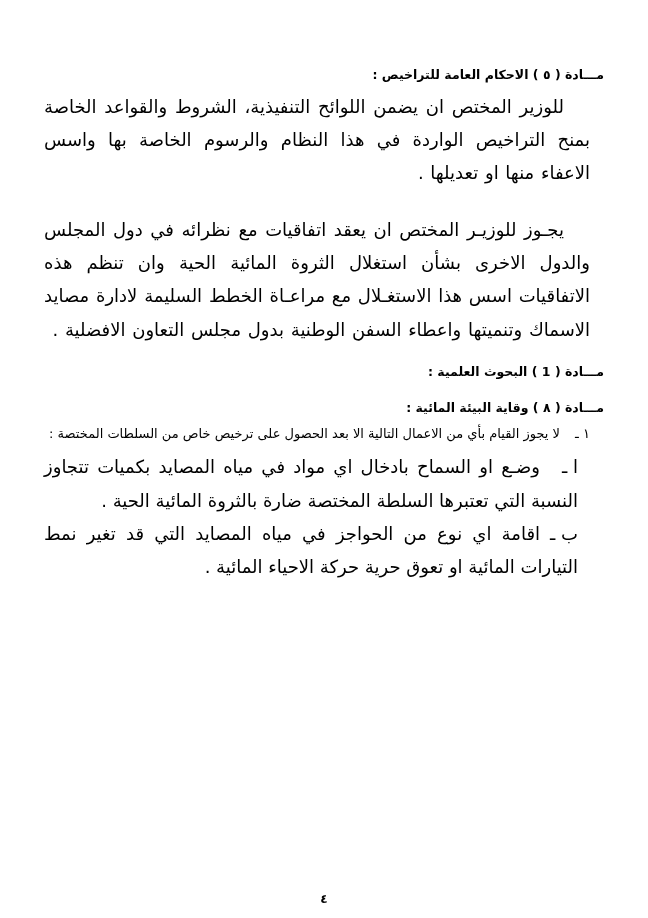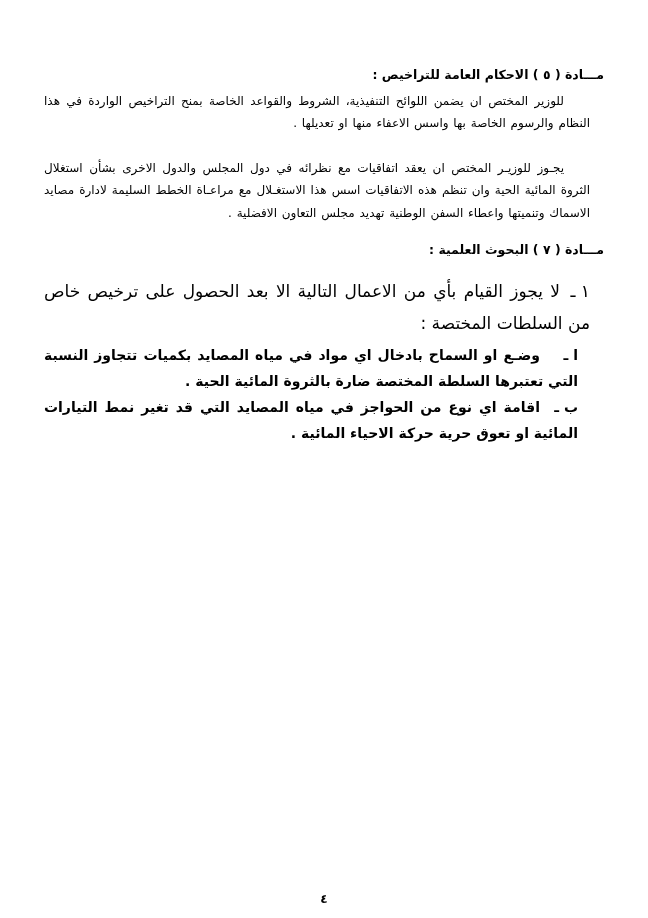--- a/index.html
+++ b/index.html
@@ -28,46 +28,45 @@
   }
   .heading {
     font-weight: bold;
     font-size: 12.5px;
     text-align: right;
     line-height: 1.5;
     margin: 0 0 5px 0;
     letter-spacing: 0.1px;
   }
   .para {
-    font-size: 12px;
+    font-size: 18px;
     line-height: 1.85;
     text-align: justify;
     text-align-last: right;
     margin: 0 0 2px 0;
     word-spacing: 1px;
   }
   .para.indent {
     text-indent: 26px;
   }
   .numbered {
-    font-size: 17px;
+    font-size: 13px;
     line-height: 1.85;
     text-align: justify;
     text-align-last: right;
     margin: 0;
     padding-right: 0;
   }
   .lettered {
-    font-size: 14px;
+    font-size: 18px;
     line-height: 1.85;
     text-align: justify;
     text-align-last: right;
     margin: 0;
     padding-right: 26px;
-    font-weight: bold;
   }
   .lettered .marker {
     display: inline-block;
     min-width: 38px;
   }
   .numbered .marker {
     display: inline-block;
     min-width: 30px;
   }
   .block-indent-1 {
@@ -95,33 +94,34 @@
     <p class="heading">مـــادة ( ٥ ) الاحكام العامة للتراخيص :</p>
     <div class="block-indent-1">
       <p class="para indent">للوزير المختص ان يضمن اللوائح التنفيذية، الشروط والقواعد الخاصة بمنح التراخيص الواردة في هذا النظام والرسوم الخاصة بها واسس الاعفاء منها او تعديلها .</p>
     </div>
   </div>
 
   <div class="spacer-lg"></div>
 
   <div class="section">
     <div class="block-indent-1">
-      <p class="para indent">يجـوز للوزيـر المختص ان يعقد اتفاقيات مع نظرائه في دول المجلس والدول الاخرى بشأن استغلال الثروة المائية الحية وان تنظم هذه الاتفاقيات اسس هذا الاستغـلال مع مراعـاة الخطط السليمة لادارة مصايد الاسماك وتنميتها واعطاء السفن الوطنية تهديد مجلس التعاون الافضلية .</p>
+      <p class="para indent">يجـوز للوزيـر المختص ان يعقد اتفاقيات مع نظرائه في دول المجلس والدول الاخرى بشأن استغلال الثروة المائية الحية وان تنظم هذه الاتفاقيات اسس هذا الاستغـلال مع مراعـاة الخطط السليمة لادارة مصايد الاسماك وتنميتها واعطاء السفن الوطنية بدول مجلس التعاون الافضلية .</p>
     </div>
   </div>
 
   <div class="spacer-md"></div>
 
   <div class="section">
-    <p class="heading">مـــادة ( ٧ ) البحوث العلمية :</p>
+    <p class="heading">مـــادة ( 1 ) البحوث العلمية :</p>
   </div>
 
   <div class="spacer-md"></div>
 
   <div class="section">
+    <p class="heading">مـــادة ( ٨ ) وقاية البيئة المائية :</p>
 
     <div class="block-indent-1">
       <p class="numbered">
         <span class="marker">١ ـ</span><span>لا يجوز القيام بأي من الاعمال التالية الا بعد الحصول على ترخيص خاص من السلطات المختصة :</span>
       </p>
     </div>
 
     <div class="spacer-sm"></div>
 
     <p class="lettered">

